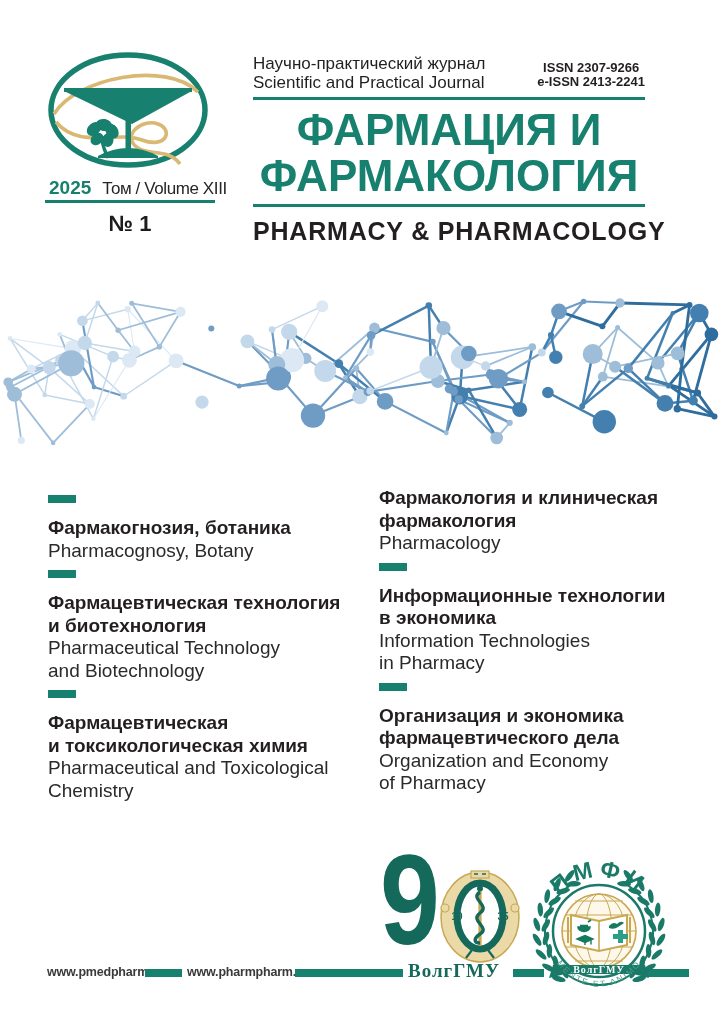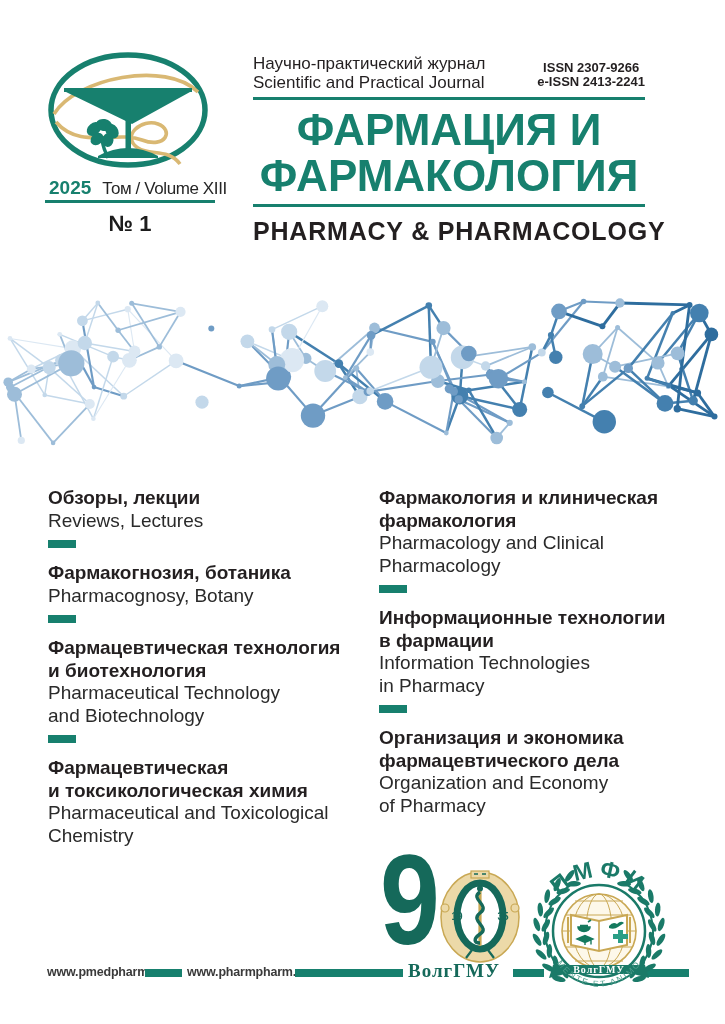--- a/index.html
+++ b/index.html
@@ -340,24 +340,20 @@
         <circle cx="468.8" cy="103.5" r="7.8" fill="#6f9cc5"></circle>
         <circle cx="449.3" cy="138.8" r="4.6" fill="#6f9cc5"></circle>
         <circle cx="21.3" cy="190.4" r="3.6" fill="#dce8f3"></circle>
         <circle cx="202.0" cy="152.2" r="6.6" fill="#c3d8ea"></circle>
         <circle cx="604.3" cy="171.8" r="11.7" fill="#4480af"></circle>
         <circle cx="14.5" cy="144.2" r="7.5" fill="#9dbdd9"></circle>
       </g>
     </svg>
 
   <div id="col-left" class="col">
-      <div>
-        <div class="sec-ru">Обзоры, лекции</div>
-        <div class="sec-en">Reviews, Lectures</div>
-      </div>
       <div class="dash" style="background: rgb(23, 128, 110);"></div>
       <div>
         <div class="sec-ru">Фармакогнозия, ботаника</div>
         <div class="sec-en">Pharmacognosy, Botany</div>
       </div>
       <div class="dash" style="background: rgb(23, 128, 110);"></div>
       <div>
         <div class="sec-ru">Фармацевтическая технология</div>
         <div class="sec-ru">и биотехнология</div>
         <div class="sec-en">Pharmaceutical Technology</div>
@@ -368,27 +364,26 @@
         <div class="sec-ru">Фармацевтическая</div>
         <div class="sec-ru">и токсикологическая химия</div>
         <div class="sec-en">Pharmaceutical and Toxicological</div>
         <div class="sec-en">Chemistry</div>
       </div>
     </div>
   <div id="col-right" class="col">
       <div>
         <div class="sec-ru">Фармакология и клиническая</div>
         <div class="sec-ru">фармакология</div>
-        <div class="sec-en">Pharmacology and Clinical</div>
         <div class="sec-en">Pharmacology</div>
       </div>
       <div class="dash" style="background: rgb(23, 128, 110);"></div>
       <div>
         <div class="sec-ru">Информационные технологии</div>
-        <div class="sec-ru">в фармации</div>
+        <div class="sec-ru">в экономика</div>
         <div class="sec-en">Information Technologies</div>
         <div class="sec-en"> in Pharmacy</div>
       </div>
       <div class="dash" style="background: rgb(23, 128, 110);"></div>
       <div>
         <div class="sec-ru">Организация и экономика</div>
         <div class="sec-ru">фармацевтического дела</div>
         <div class="sec-en">Organization and Economy</div>
         <div class="sec-en">of Pharmacy</div>
       </div>

